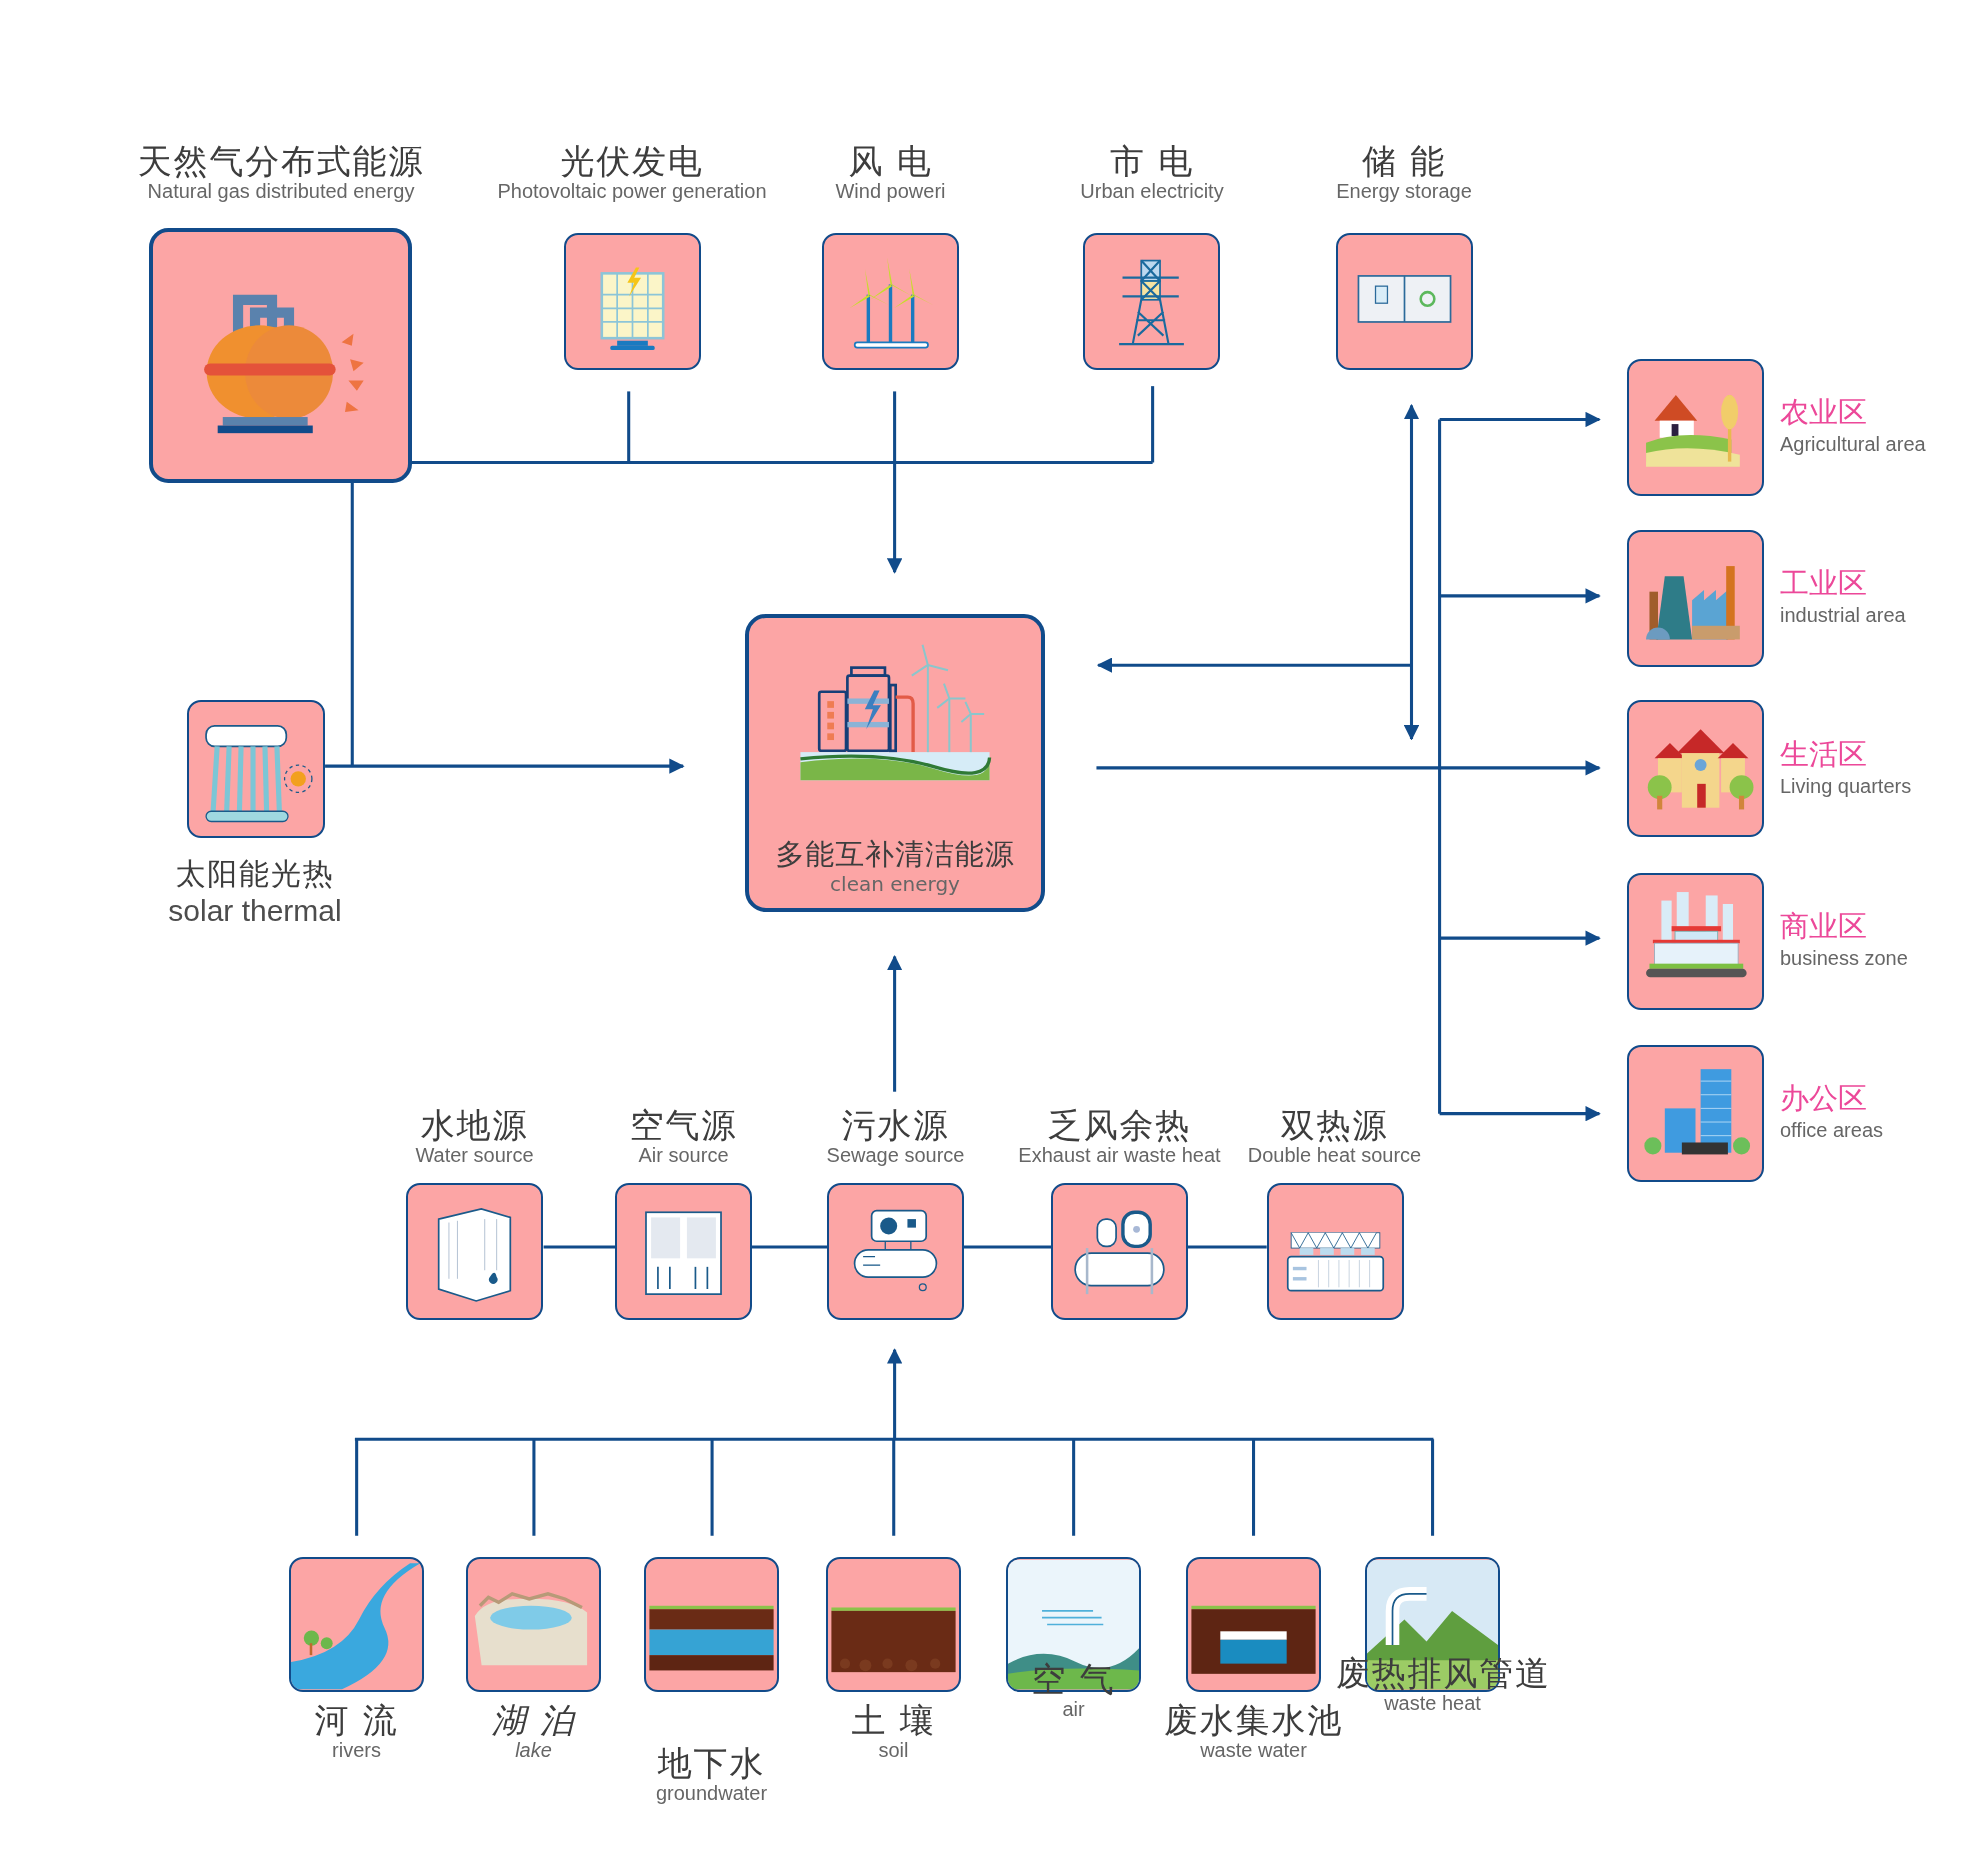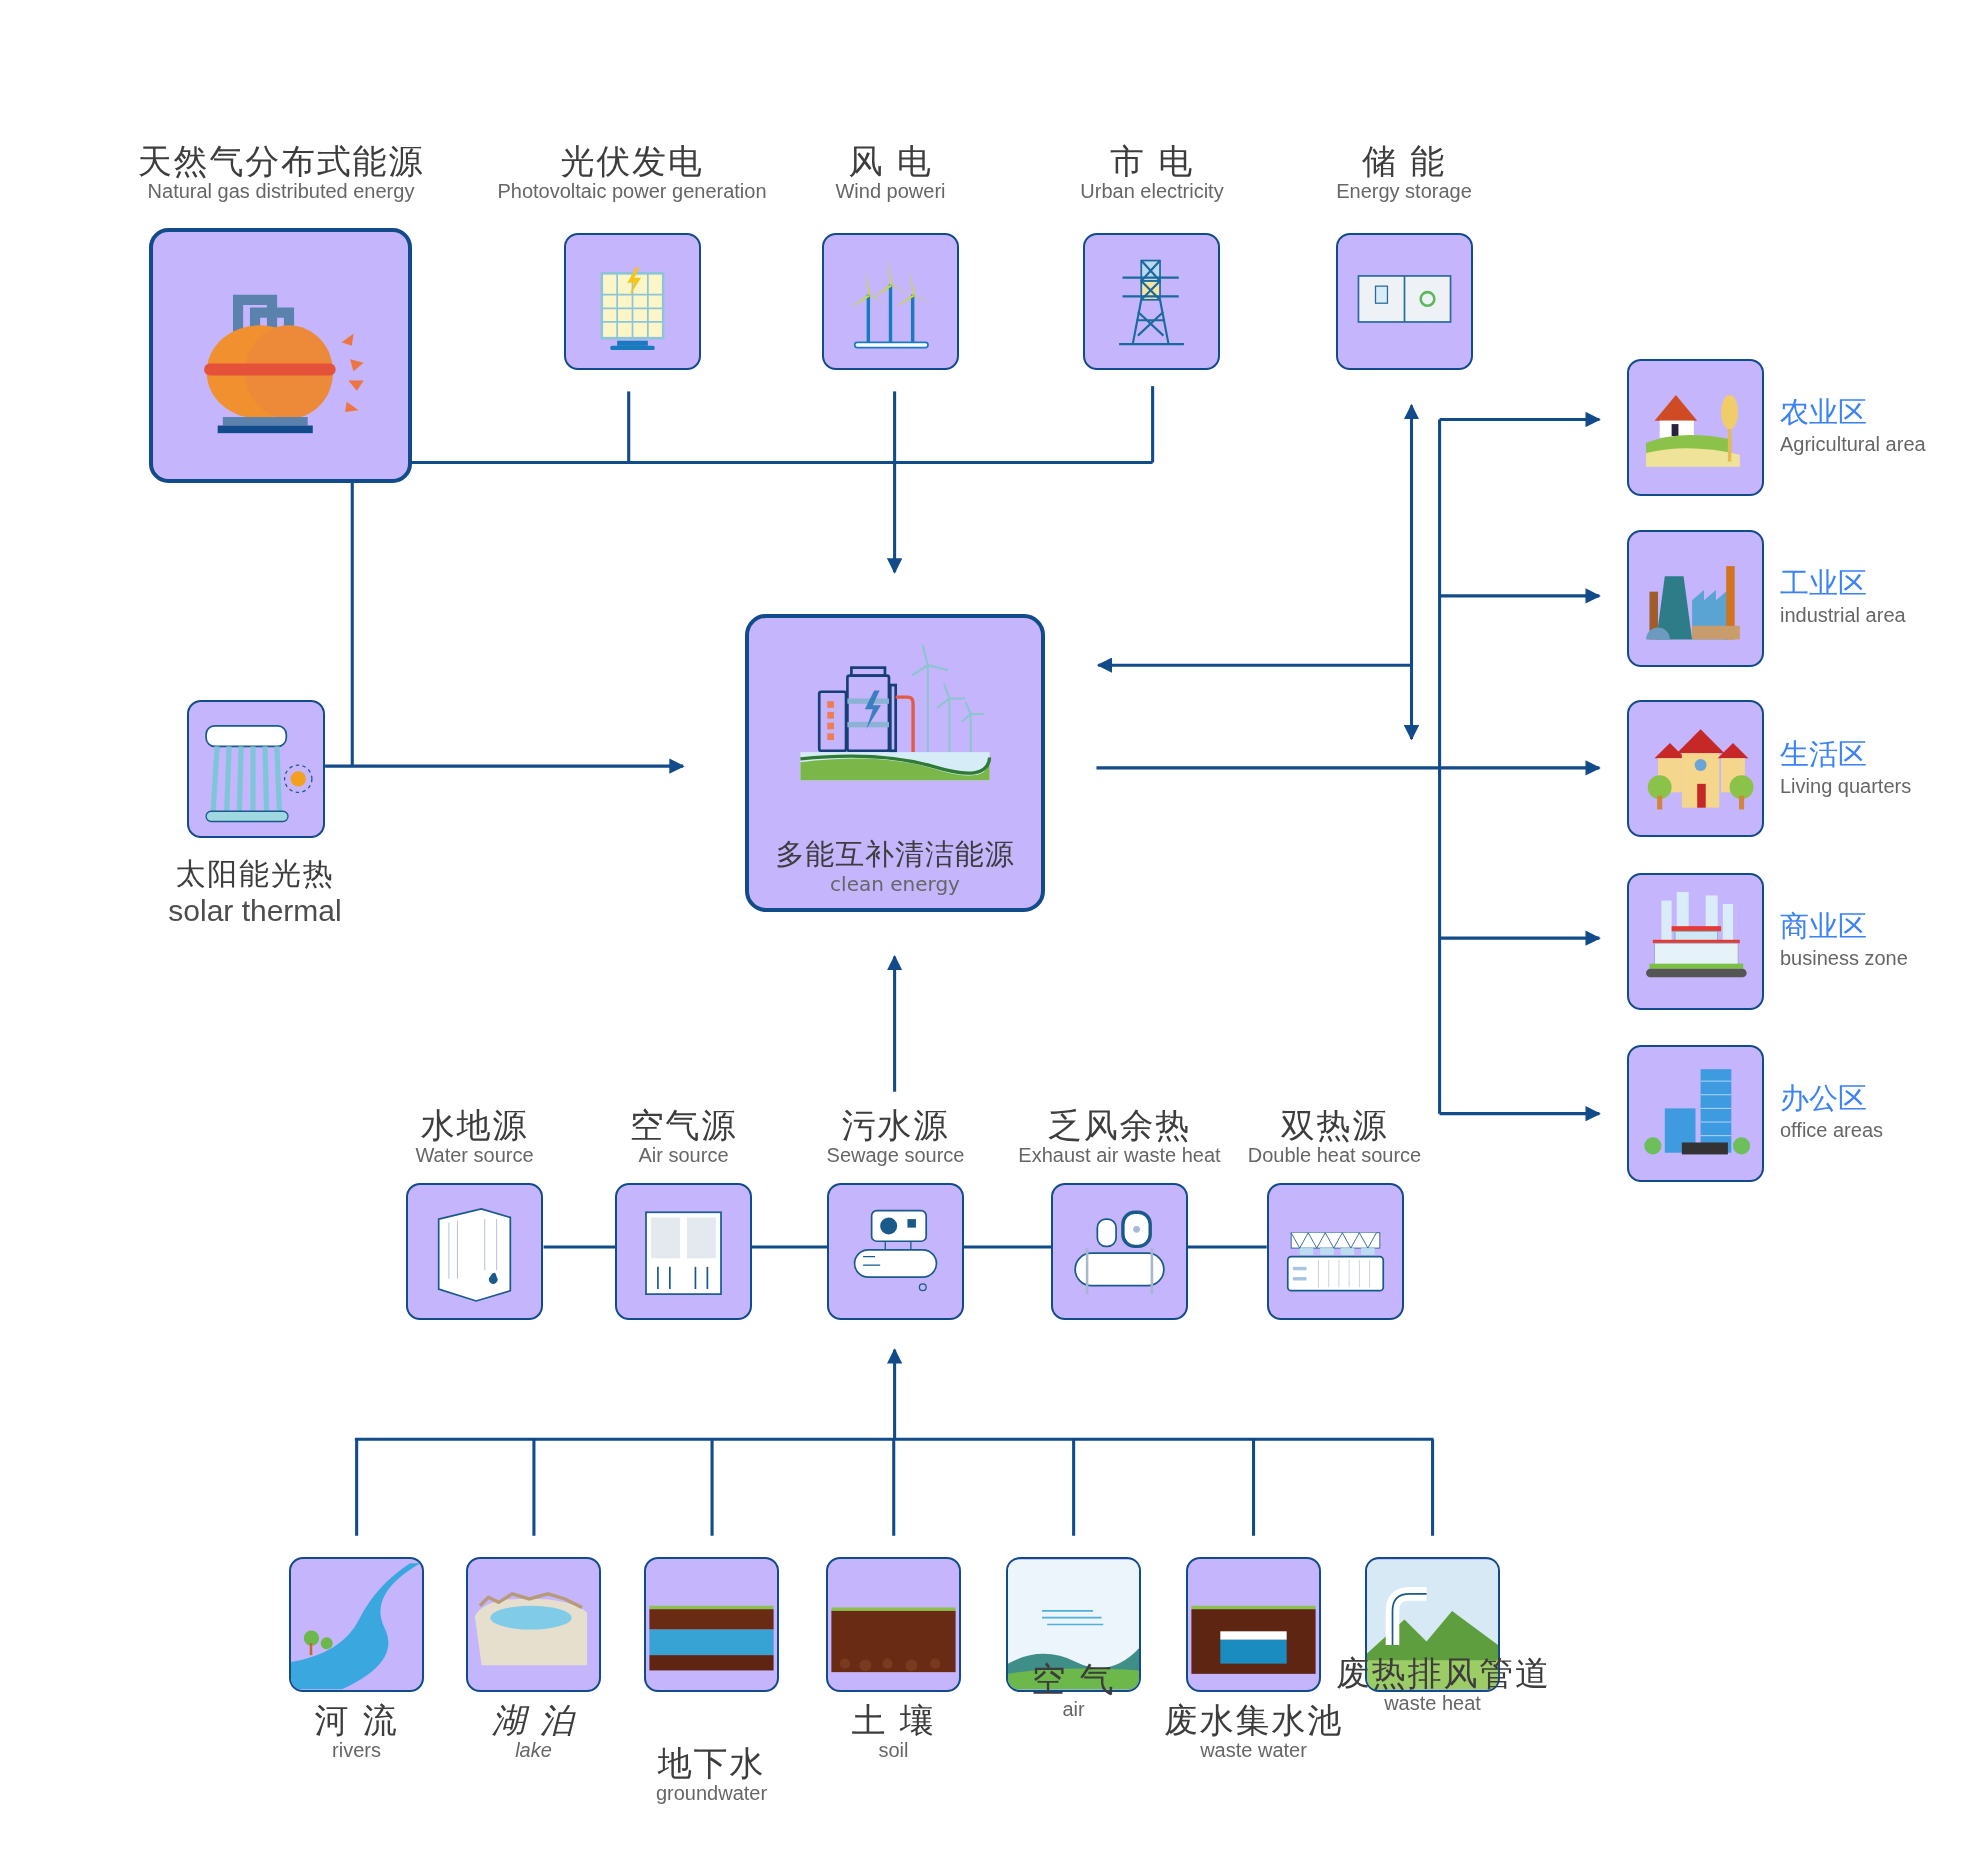--- a/index.html
+++ b/index.html
@@ -1,25 +1,25 @@
 <!DOCTYPE html>
 <html style="font-size:14px"><head>
 <meta charset="utf-8">
 <style>
   html, body { margin:0; padding:0; background:#ffffff; }
   body { width:1970px; height:1871px; position:relative; overflow:hidden;
          font-family:"DejaVu Sans","Liberation Sans",sans-serif; color:#4a4a4a; }
-  .box { position:absolute; border:2.6px solid #114b8a; border-radius:14px; background:#c4b5fd; box-sizing:border-box; }
+  .box { position:absolute; border:2.6px solid #114b8a; border-radius:14px; background:#fca5a5; box-sizing:border-box; }
   .box.big { border-width:4.4px; border-radius:19.3px; }
   .box svg { position:absolute; left:0; top:0; width:100%; height:100%; }
   .lbl { position:absolute; text-align:center; white-space:nowrap; }
   .lbl .cn { font-size:34px; color:#3d3d3d; letter-spacing:1.8px; line-height:35px; }
   .lbl .en { font-size:20px; color:#666; line-height:24.6px; font-family:"Liberation Sans",sans-serif; }
   .rlbl { position:absolute; text-align:left; white-space:nowrap; }
-  .rlbl .cn { font-size:29px; color:#3b82f6; line-height:37px; }
+  .rlbl .cn { font-size:29px; color:#ec4899; line-height:37px; }
   .rlbl .en { font-size:20px; color:#666; line-height:26px; font-family:"Liberation Sans",sans-serif; }
   #wires { position:absolute; left:0; top:0; width:1970px; height:1871px; }
   .center-title { position:absolute; left:0; right:0; text-align:center; }
 </style>
 </head>
 <body>
 
 <svg id="wires" viewBox="0 0 2244 2132">
   <defs>
     <marker id="ah" viewBox="0 0 10 10" refX="9" refY="5" markerWidth="5" markerHeight="5" orient="auto-start-reverse">

